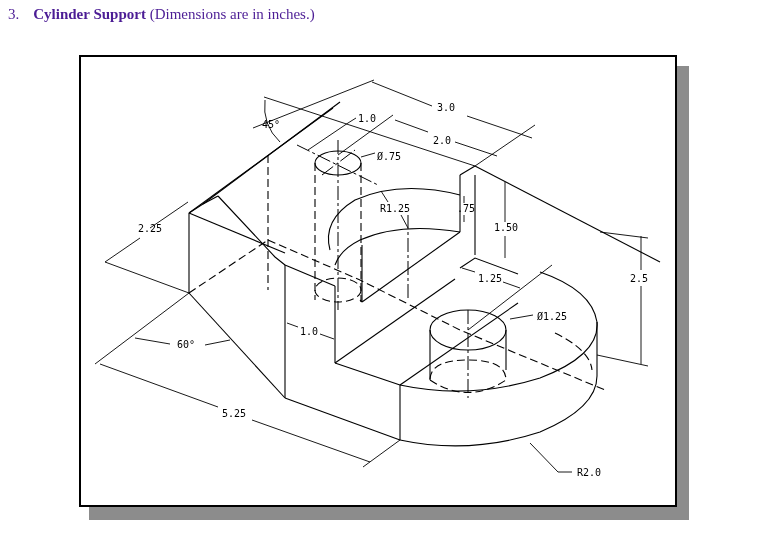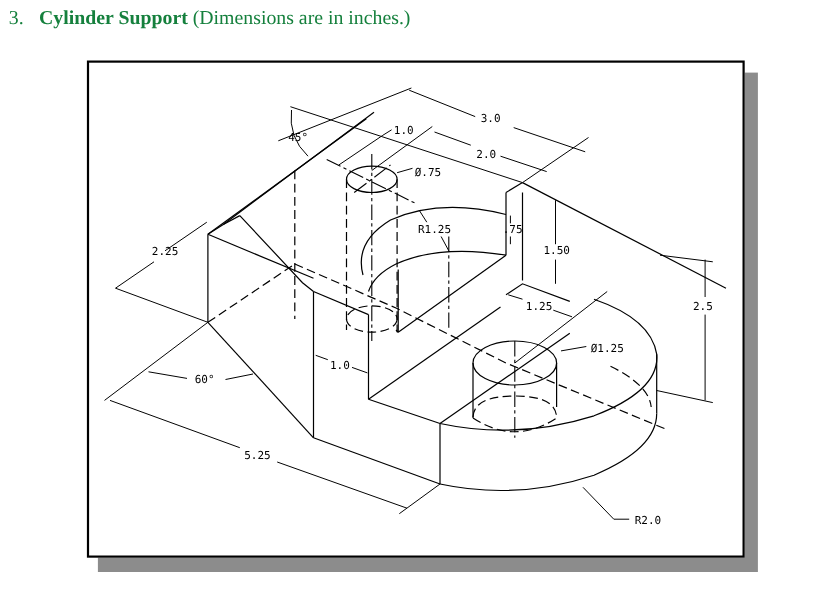--- a/index.html
+++ b/index.html
@@ -1,20 +1,20 @@
 <!DOCTYPE html>
 <html><head>
 <meta charset="utf-8">
 <style>
   html, body { margin: 0; padding: 0; background: #ffffff; }
   body { width: 762px; height: 545px; position: relative; overflow: hidden; }
   .heading {
     position: absolute; left: 8px; top: 6px;
     font-family: "Liberation Serif", "DejaVu Serif", serif;
-    font-size: 18px; color: #15803d; white-space: nowrap;
+    font-size: 15px; color: #4c1d95; white-space: nowrap;
   }
   .heading .num { margin-right: 14px; }
   .heading .bold { font-weight: bold; }
   .shadow {
     position: absolute; left: 89px; top: 66px; width: 600px; height: 454px;
     background: #8c8c8c;
   }
   .frame {
     position: absolute; left: 79px; top: 55px; width: 598px; height: 452px;
     background: #fff; border: 2px solid #000; box-sizing: border-box;

